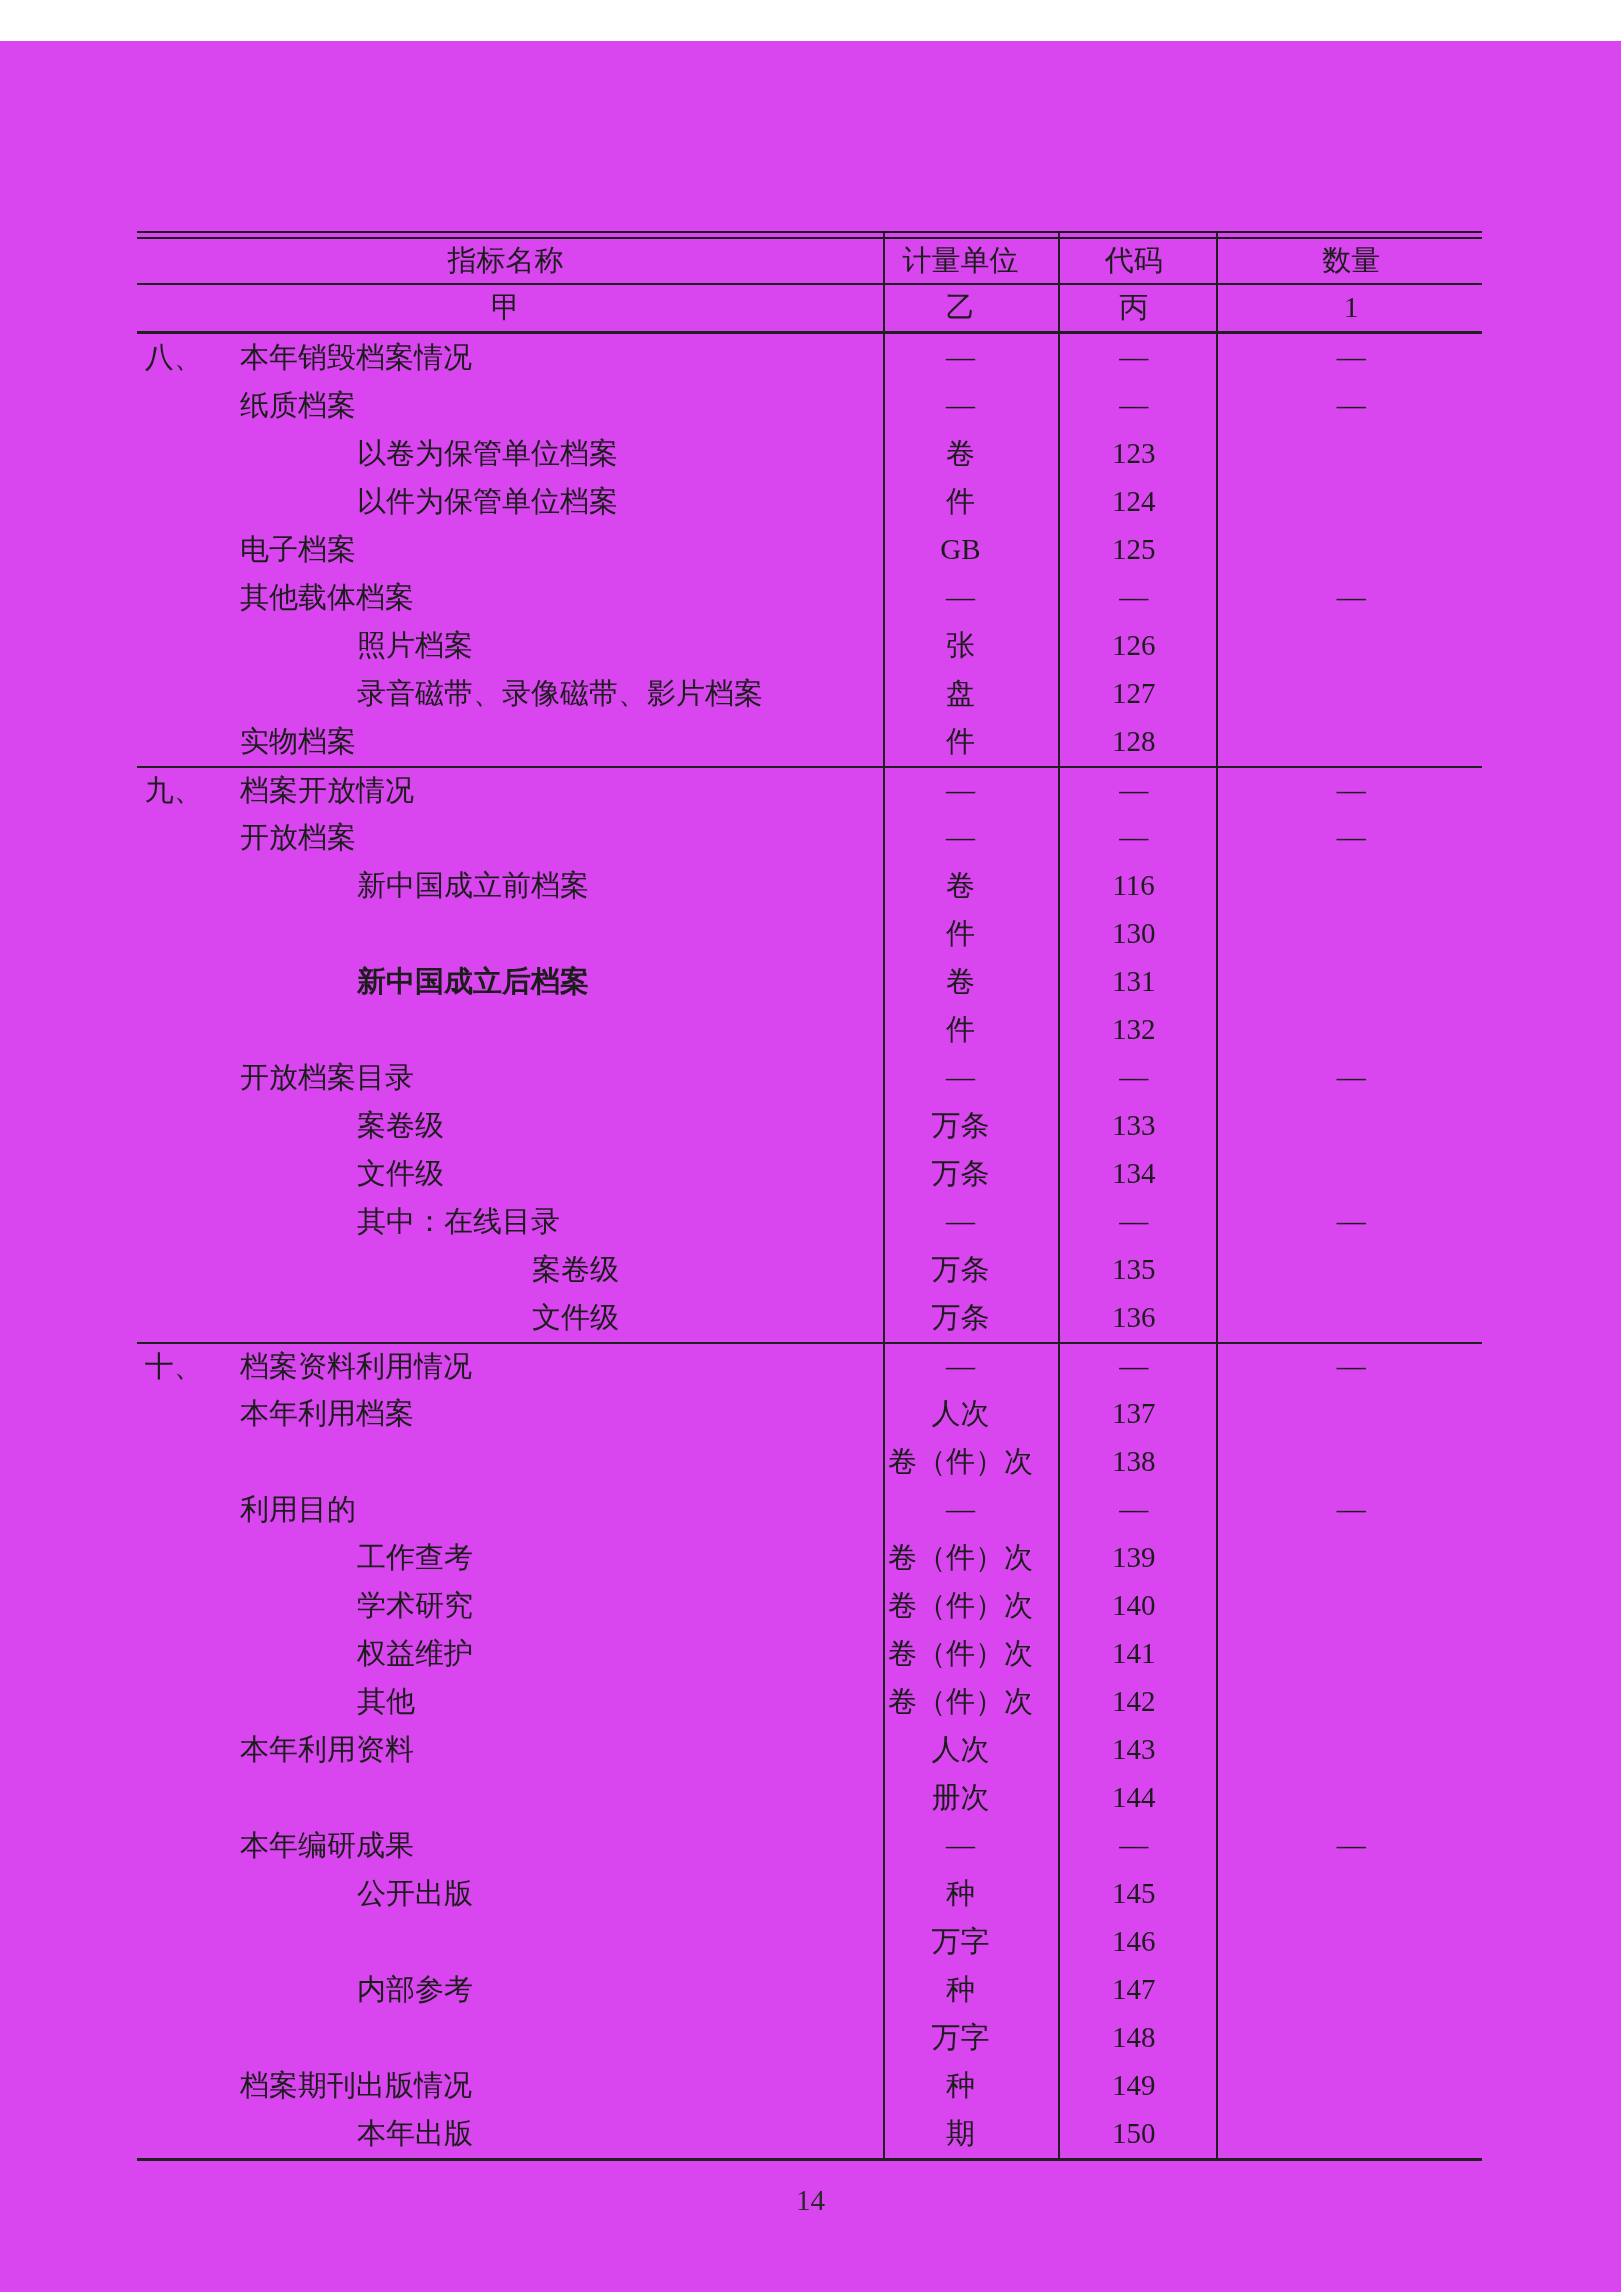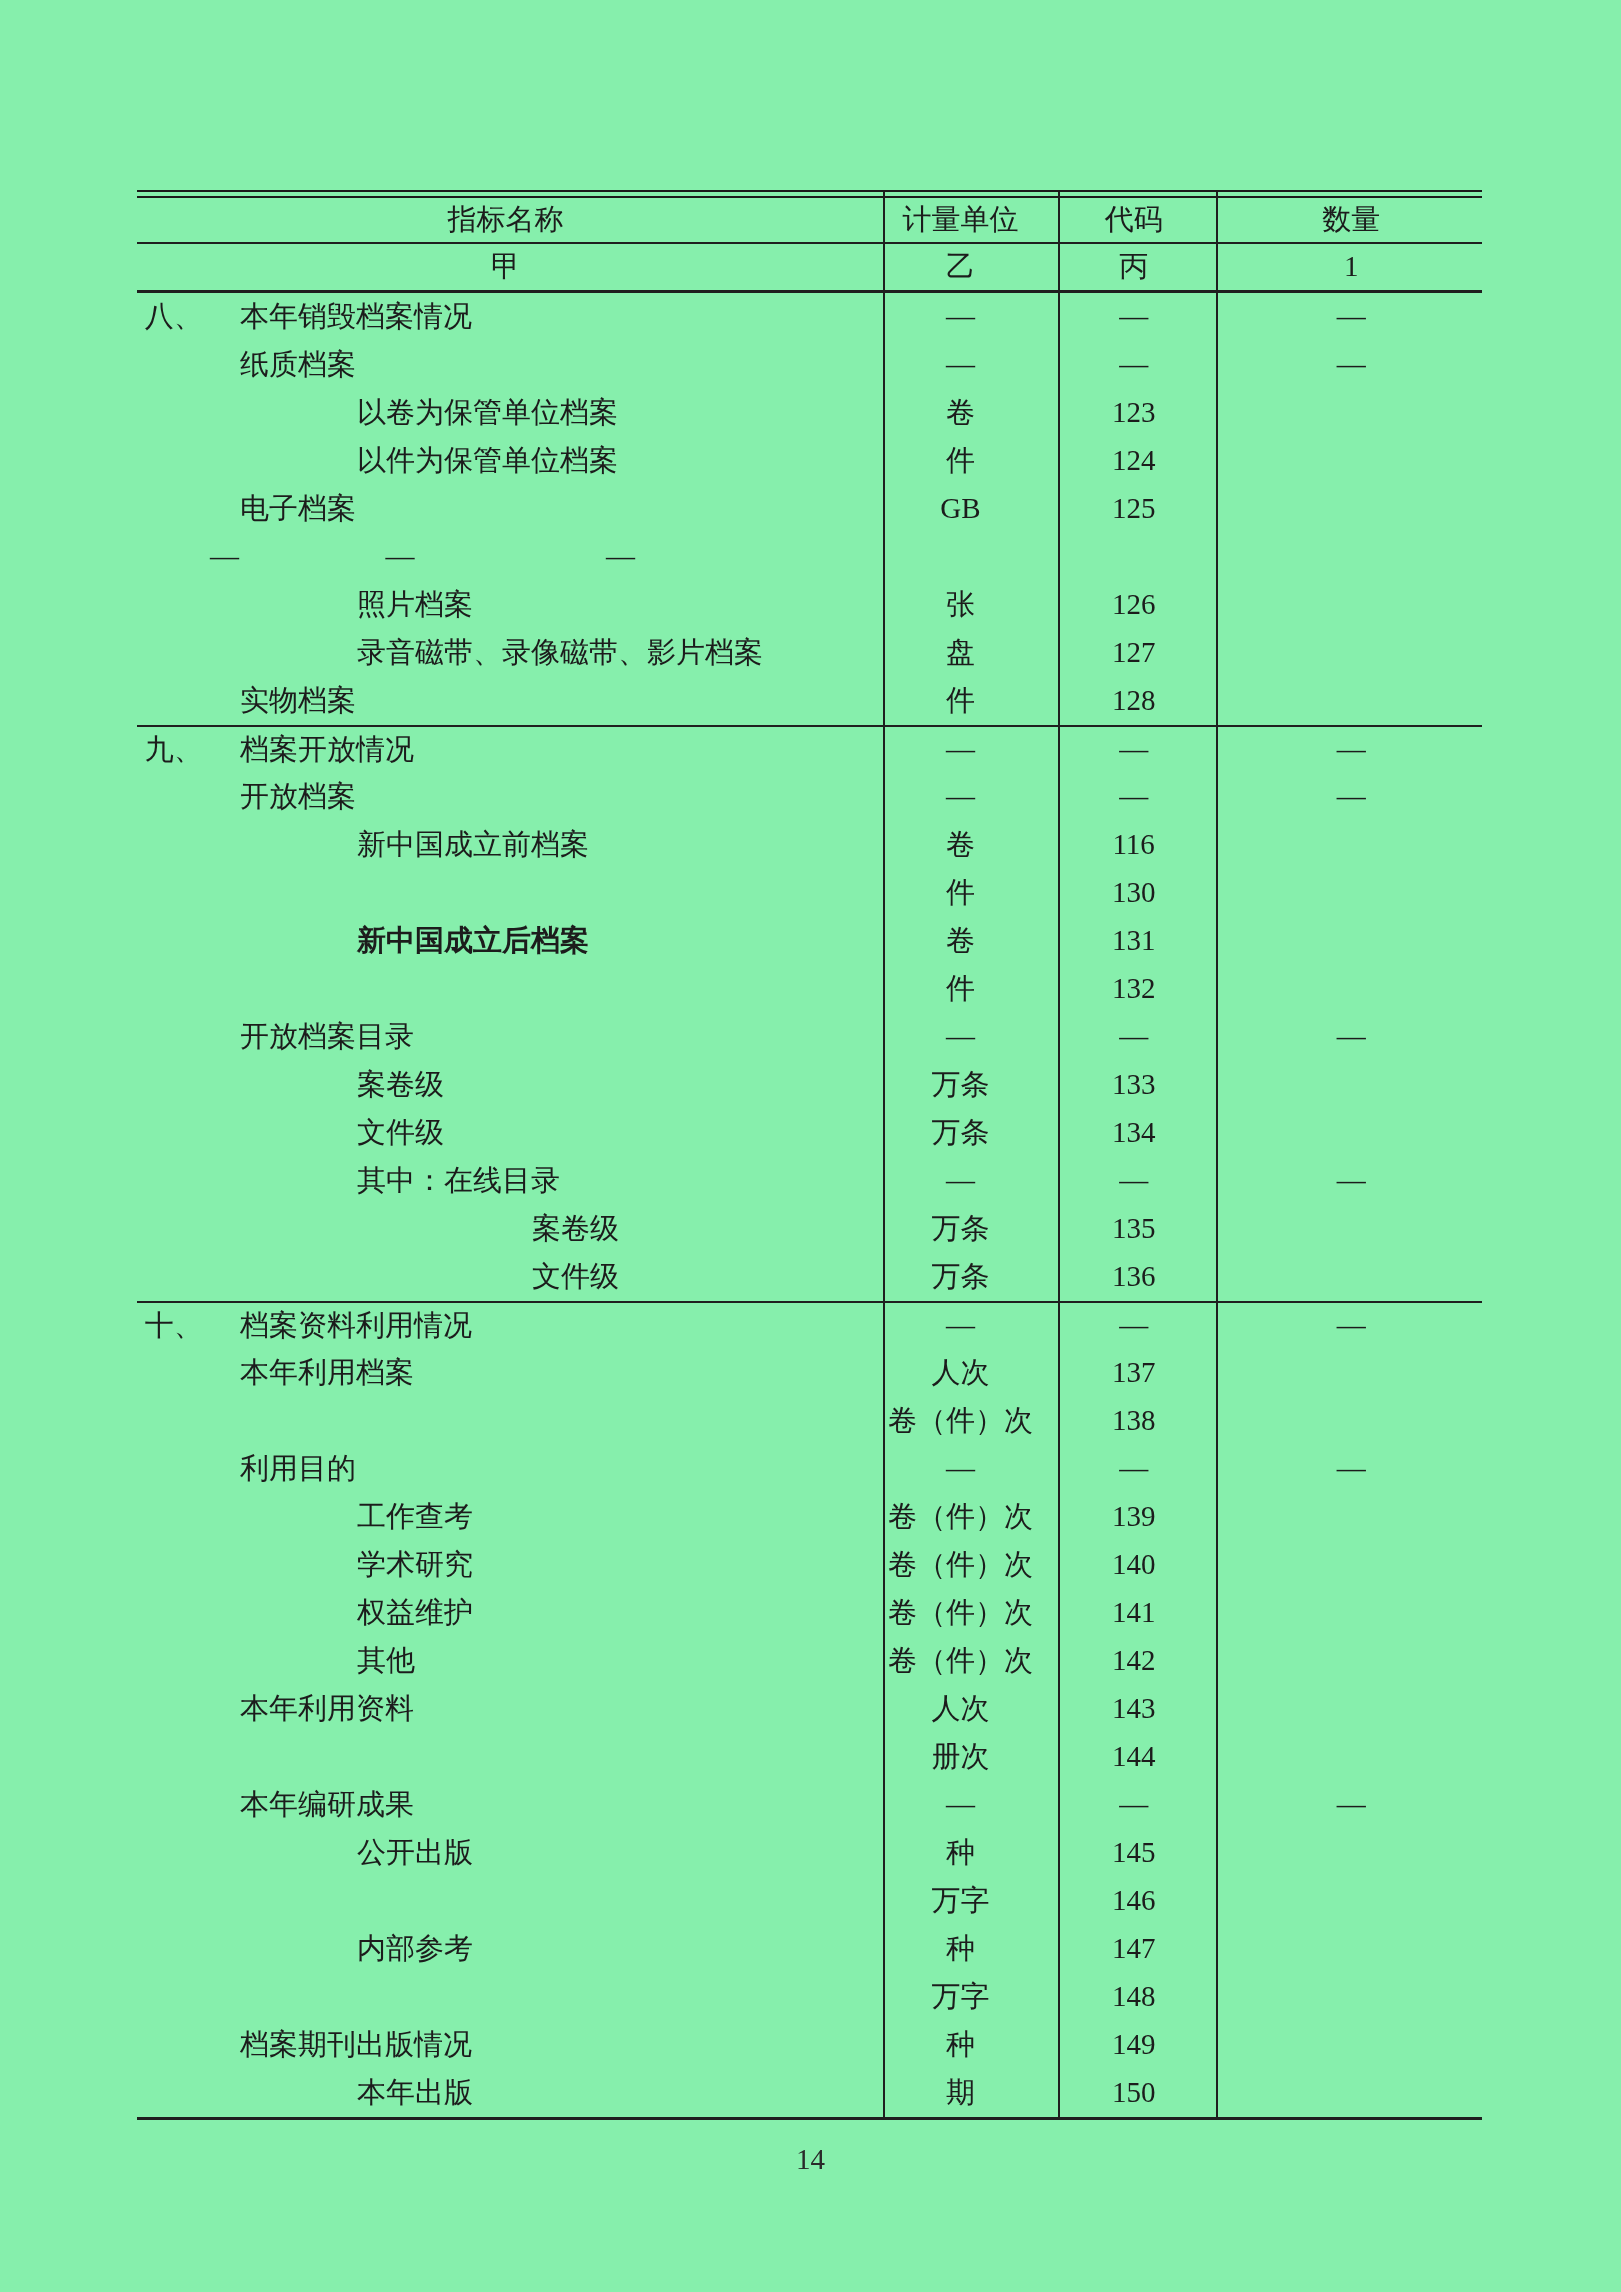--- a/index.html
+++ b/index.html
@@ -4,21 +4,21 @@
 <style>
   * { margin:0; padding:0; box-sizing:border-box; }
   html,body { background:#ffffff; }
   body {
     width:1621px; height:2293px;
     font-family:"Liberation Serif","DejaVu Serif",serif;
     color:#1c1c1c;
     position:relative;
     overflow:hidden;
   }
-  .page { position:absolute; inset:0; background:#86efac; }
+  .page { position:absolute; inset:0; background:#d946ef;margin-top:41px; }
 
   .archive-table {
     position:absolute; left:137px; top:190px; width:1345px;
     font-size:29px;
   }
   .top-band { height:7.8px; border-top:2px solid #1a1a1a; border-bottom:2.9px solid #1a1a1a; }
   .hline { width:100%; background:#1f1f1f; }
   .hline-2 { height:2px; }
   .hline-3 { height:2.9px; }
 
@@ -117,20 +117,24 @@
     <div class="cell c-name">
       <span class="sec"></span>
       <span class="lbl" style="padding-left: 103px;">电子档案</span>
     </div>
     <div class="cell c-unit">GB</div>
     <div class="cell c-code">125</div>
     <div class="cell c-qty"></div>
   </div>
 
   <div class="row">
+    <div class="cell c-name">
+      <span class="sec"></span>
+      <span class="lbl" style="padding-left: 103px;">其他载体档案</span>
+    </div>
     <div class="cell c-unit">—</div>
     <div class="cell c-code">—</div>
     <div class="cell c-qty">—</div>
   </div>
 
   <div class="row">
     <div class="cell c-name">
       <span class="sec"></span>
       <span class="lbl" style="padding-left: 220px;">照片档案</span>
     </div>

